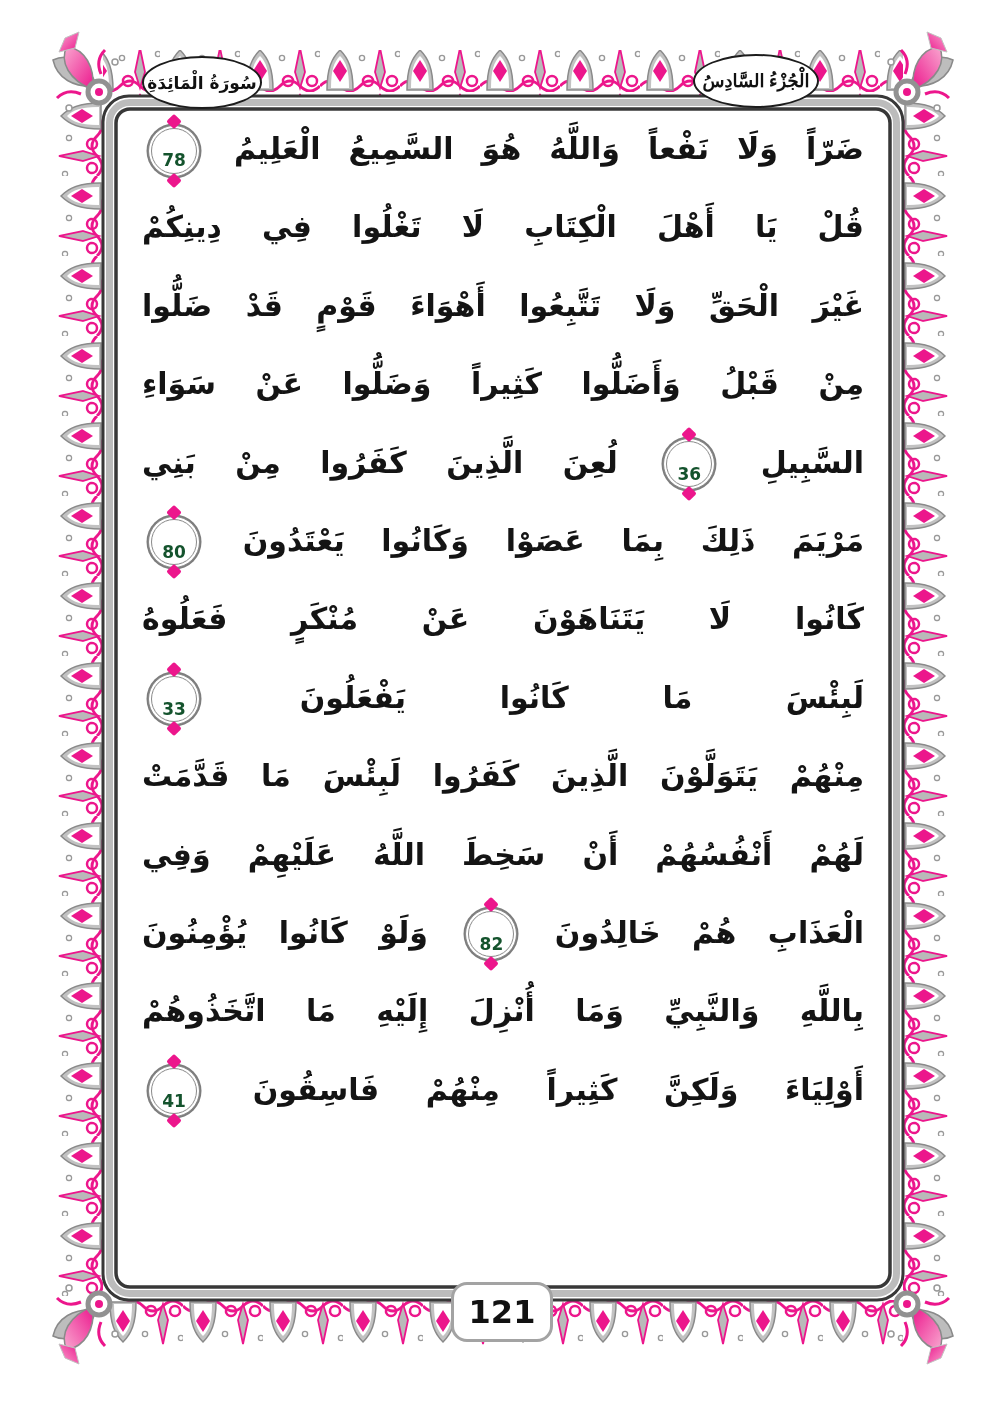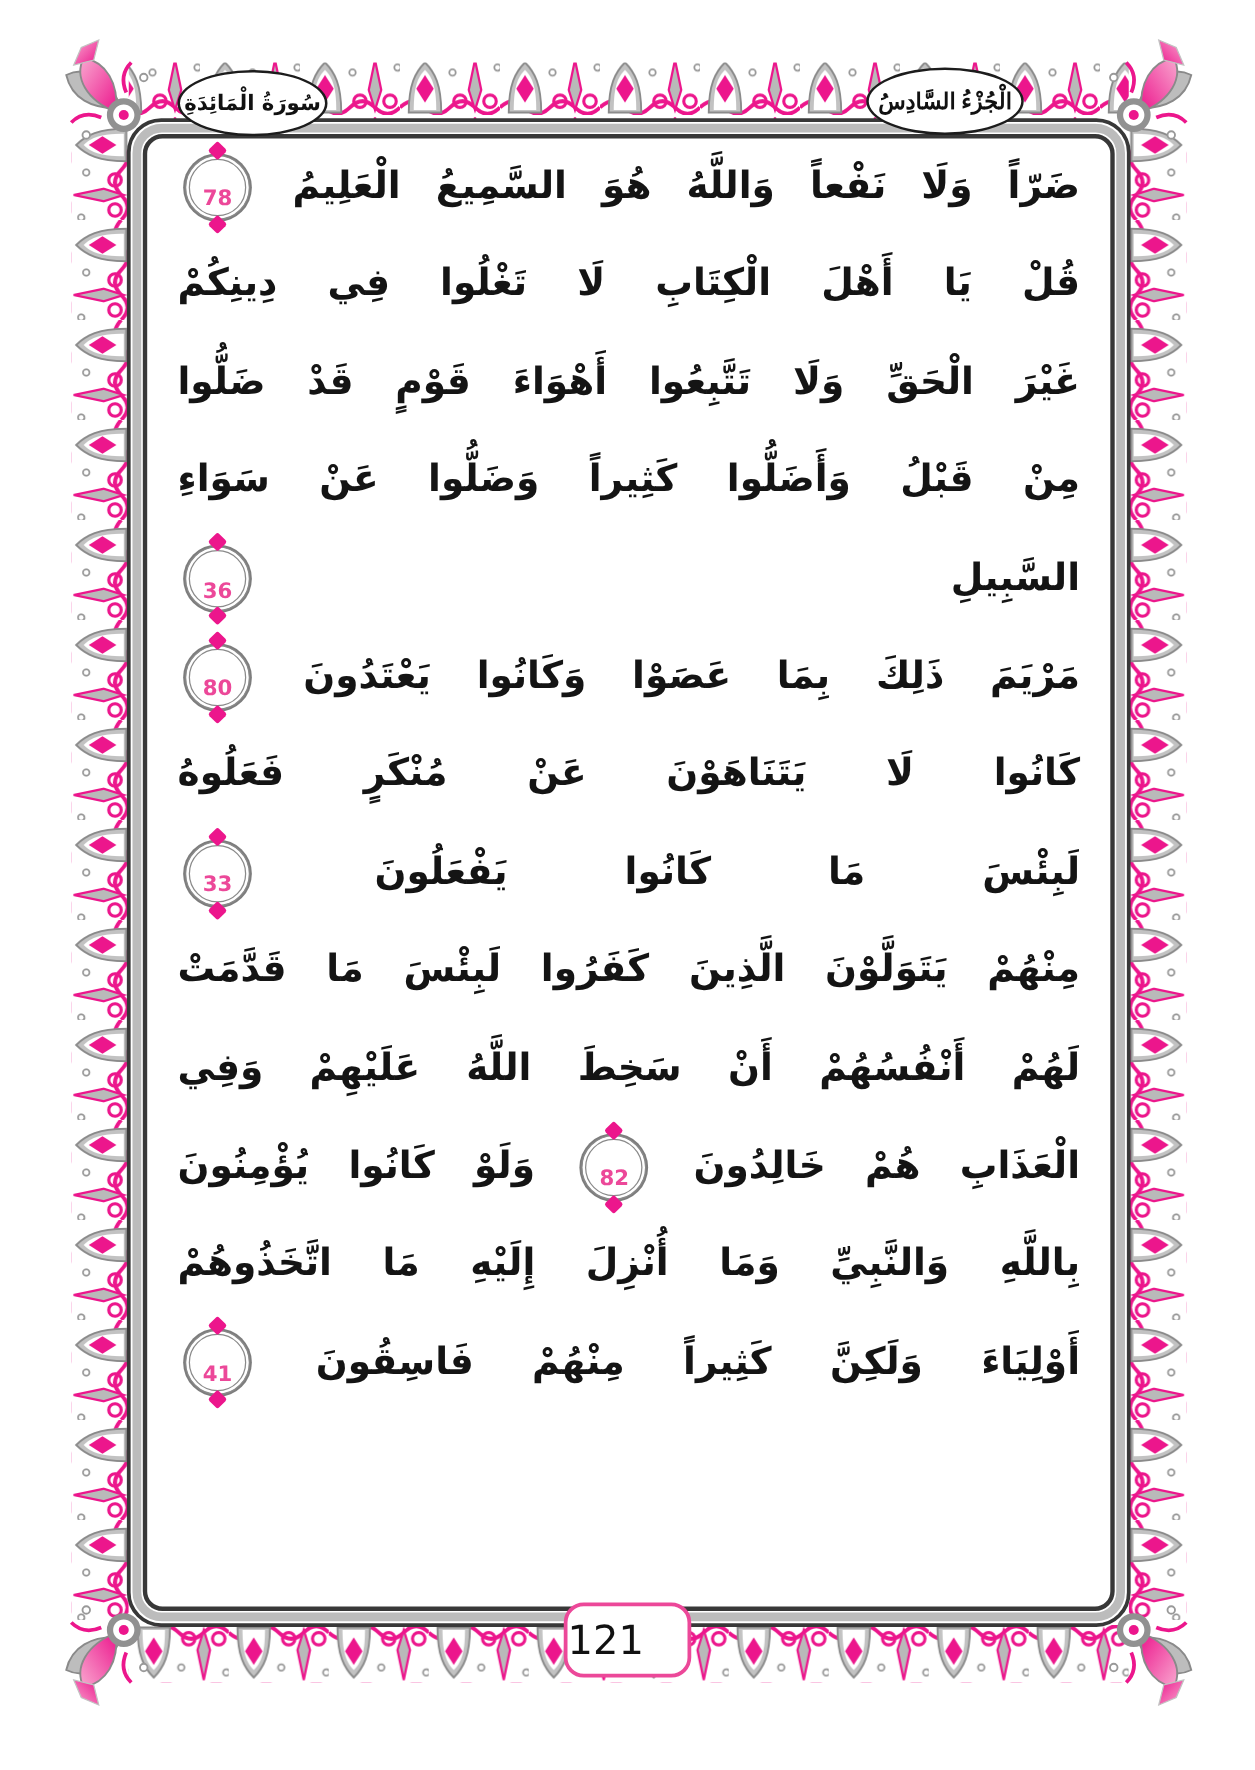--- a/index.html
+++ b/index.html
@@ -33,28 +33,28 @@
     width:44px;height:44px;border-radius:50%;background:#fff;
     border:4px double #8a8a8a;box-shadow:0 0 0 1.5px #7d7d7d;
     vertical-align:middle;margin:0 6px;
   }
   .verse::before,.verse::after{
     content:"";position:absolute;left:50%;width:11px;height:11px;
     background:#EC168C;border-radius:2px;transform:translateX(-50%) rotate(45deg);
   }
   .verse::before{top:-13px;}
   .verse::after{bottom:-13px;}
-  .vnum{font-size:17px;font-weight:bold;line-height:1;color:#ec4899;
+  .vnum{font-size:17px;font-weight:bold;line-height:1;color:#14532d;
         font-family:"DejaVu Sans",sans-serif;margin-top:20px;}
   
   .pageno{
     position:absolute;left:50%;top:1282px;transform:translateX(-50%);
-    width:96px;height:54px;background:#fff;border:3px solid #ec4899;border-radius:16px;
-    display:flex;align-items:center;
-    font-size:32px;font-weight:normal;color:#111;z-index:4;
+    width:96px;height:54px;background:#fff;border:3px solid #a3a3a3;border-radius:16px;
+    display:flex;align-items:center;justify-content:center;
+    font-size:32px;font-weight:bold;color:#111;z-index:4;
     font-family:"DejaVu Sans",sans-serif;
   }
 </style>
 </head>
 <body>
 
 <div class="page">
 
   <svg class="deco" width="1004" height="1416" viewBox="0 0 1004 1416" aria-hidden="true">
     <defs>
@@ -120,21 +120,21 @@
 
   <div class="text-block">
       <div class="line"><span>ضَرّاً وَلَا نَفْعاً وَاللَّهُ هُوَ السَّمِيعُ الْعَلِيمُ</span> <span class="verse">
           <span class="vnum">78</span>
         </span></div>
       <div class="line"><span>قُلْ يَا أَهْلَ الْكِتَابِ لَا تَغْلُوا فِي دِينِكُمْ</span></div>
       <div class="line"><span>غَيْرَ الْحَقِّ وَلَا تَتَّبِعُوا أَهْوَاءَ قَوْمٍ قَدْ ضَلُّوا</span></div>
       <div class="line"><span>مِنْ قَبْلُ وَأَضَلُّوا كَثِيراً وَضَلُّوا عَنْ سَوَاءِ</span></div>
       <div class="line"><span>السَّبِيلِ</span> <span class="verse">
           <span class="vnum">36</span>
-        </span> </div>
+        </span> <span>لُعِنَ الَّذِينَ كَفَرُوا مِنْ بَنِي</span></div>
       <div class="line"><span>مَرْيَمَ ذَلِكَ بِمَا عَصَوْا وَكَانُوا يَعْتَدُونَ</span> <span class="verse">
           <span class="vnum">80</span>
         </span></div>
       <div class="line"><span>كَانُوا لَا يَتَنَاهَوْنَ عَنْ مُنْكَرٍ فَعَلُوهُ</span></div>
       <div class="line"><span>لَبِئْسَ مَا كَانُوا يَفْعَلُونَ</span> <span class="verse">
           <span class="vnum">33</span>
         </span> </div>
       <div class="line"><span>مِنْهُمْ يَتَوَلَّوْنَ الَّذِينَ كَفَرُوا لَبِئْسَ مَا قَدَّمَتْ</span></div>
       <div class="line"><span>لَهُمْ أَنْفُسُهُمْ أَنْ سَخِطَ اللَّهُ عَلَيْهِمْ وَفِي</span></div>
       <div class="line"><span>الْعَذَابِ هُمْ خَالِدُونَ</span> <span class="verse">

